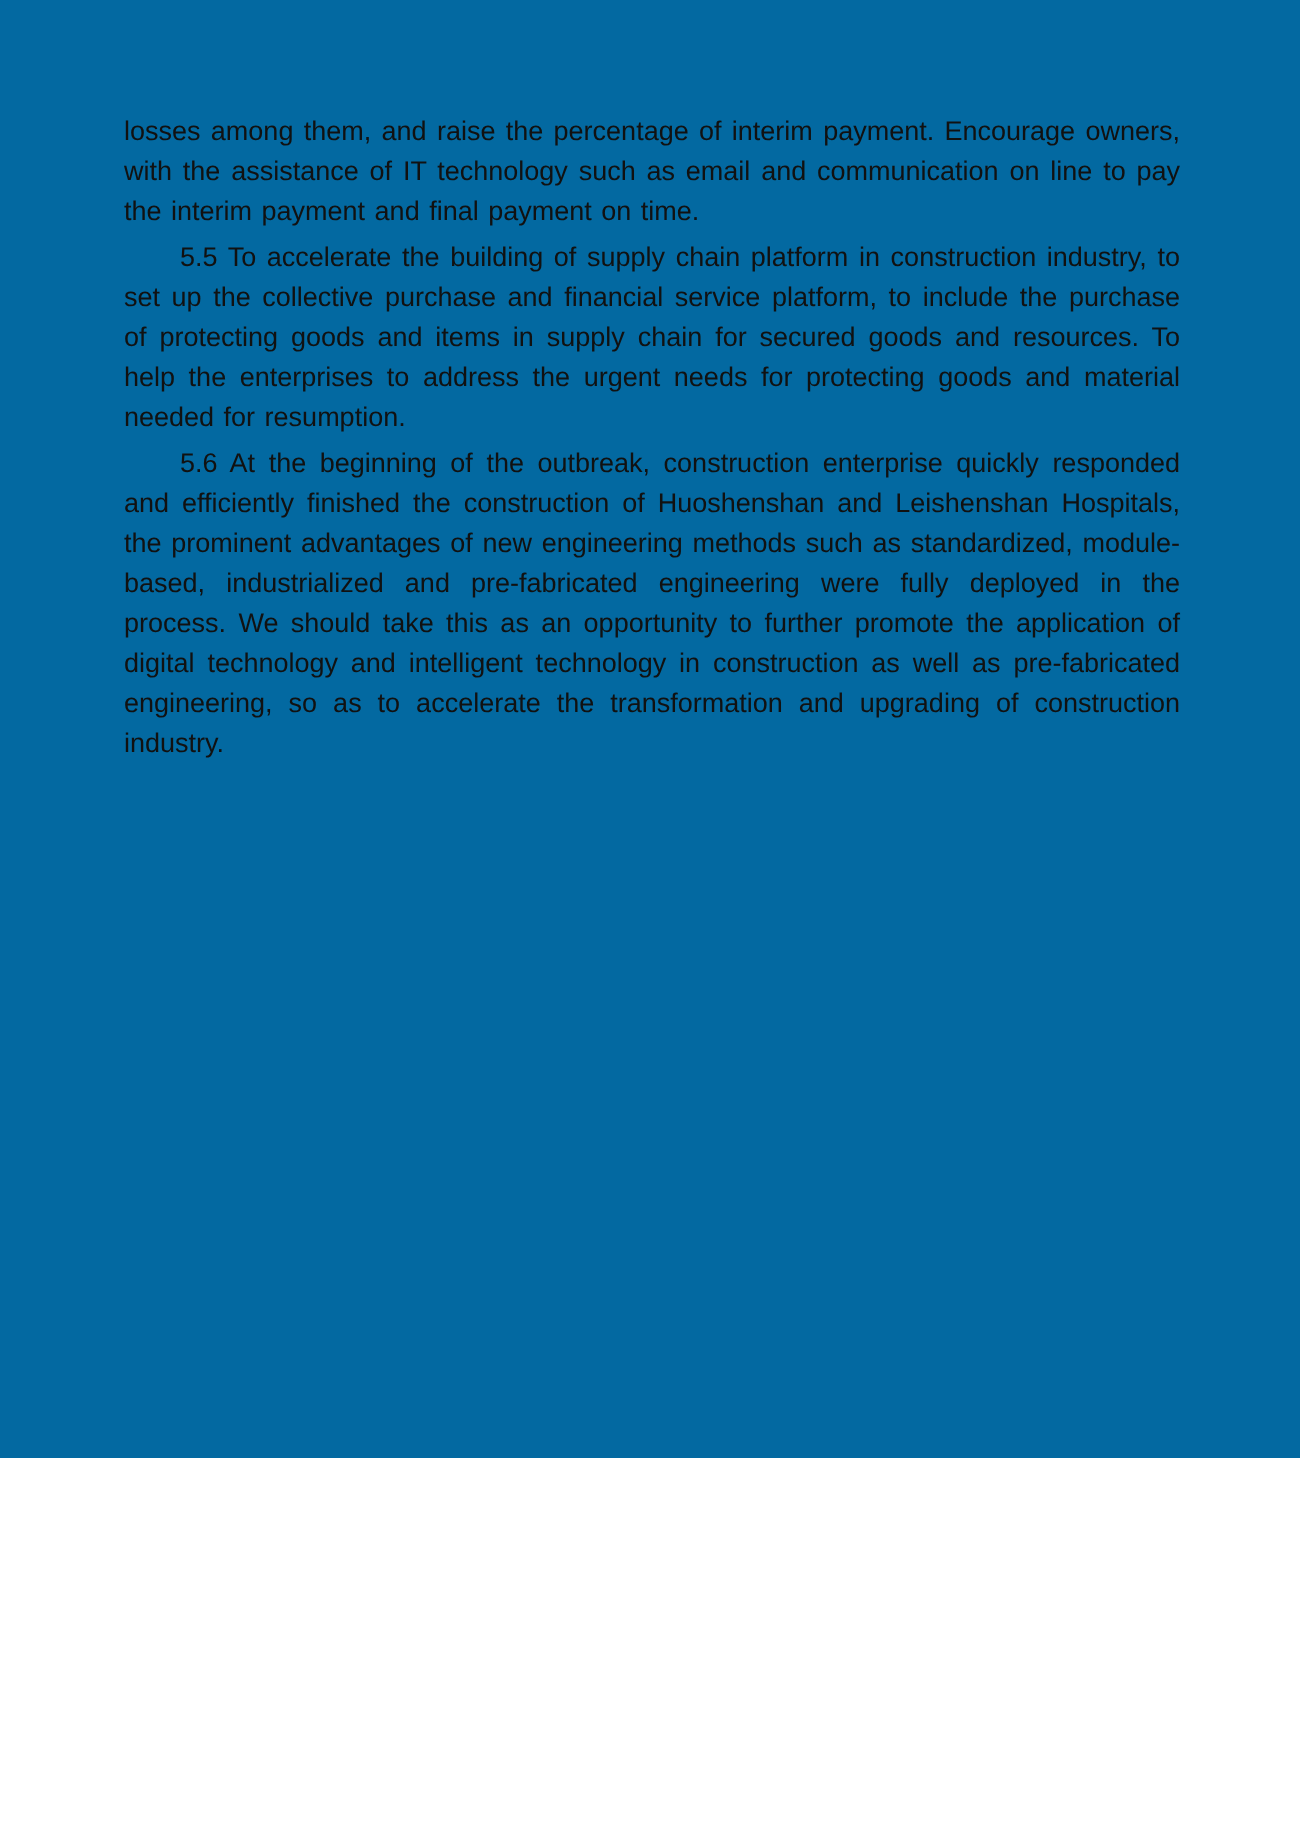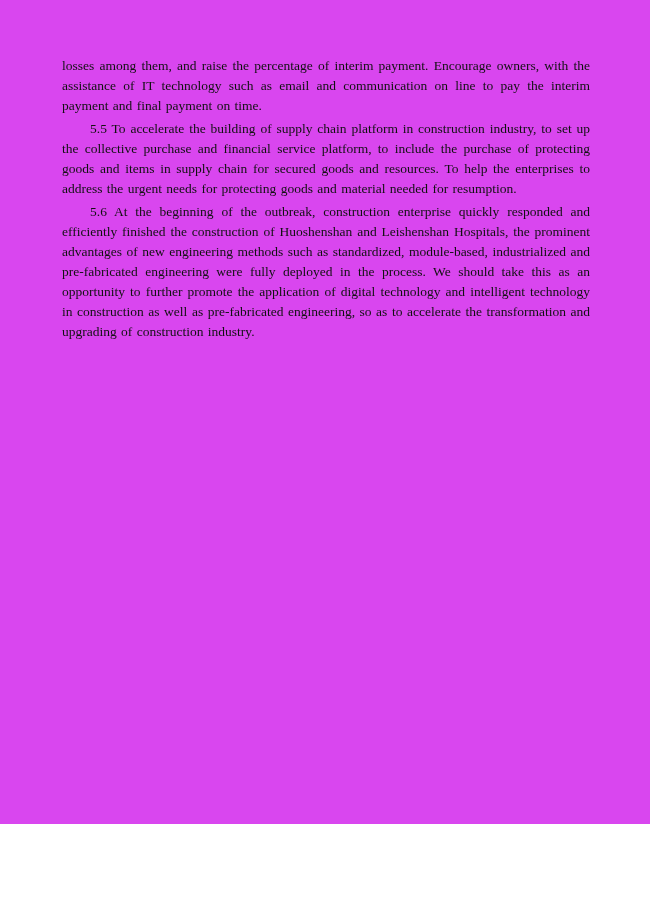--- a/index.html
+++ b/index.html
@@ -3,23 +3,23 @@
 <meta charset="utf-8">
 <style>
   html, body {
     margin: 0;
     padding: 0;
     background: #ffffff;
   }
   .page {
     position: relative;
     width: 650px;
-    height: 824px;
-    background: #d946ef;
-    font-family: Liberation Serif, serif;
+    height: 729px;
+    background: #0369a1;
+    font-family: Liberation Sans, sans-serif;
     color: #111111;
     overflow: hidden;
   }
   .content {
     position: absolute;
     left: 62px;
     top: 56px;
     width: 528px;
     font-size: 13.5px;
     line-height: 20px;

